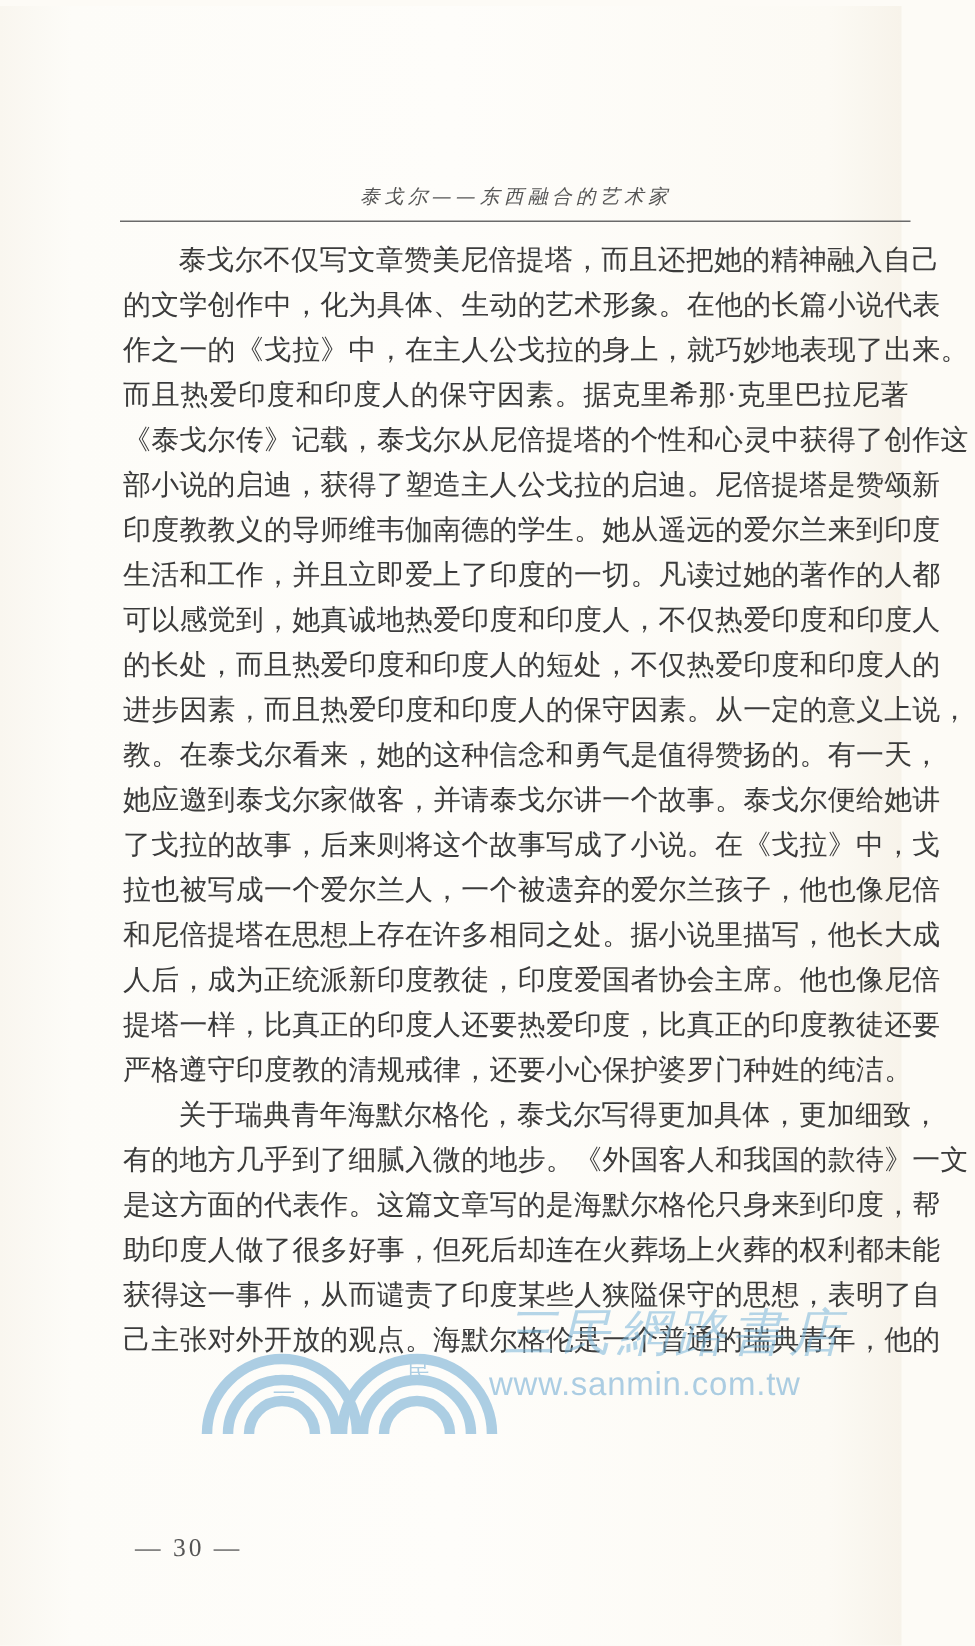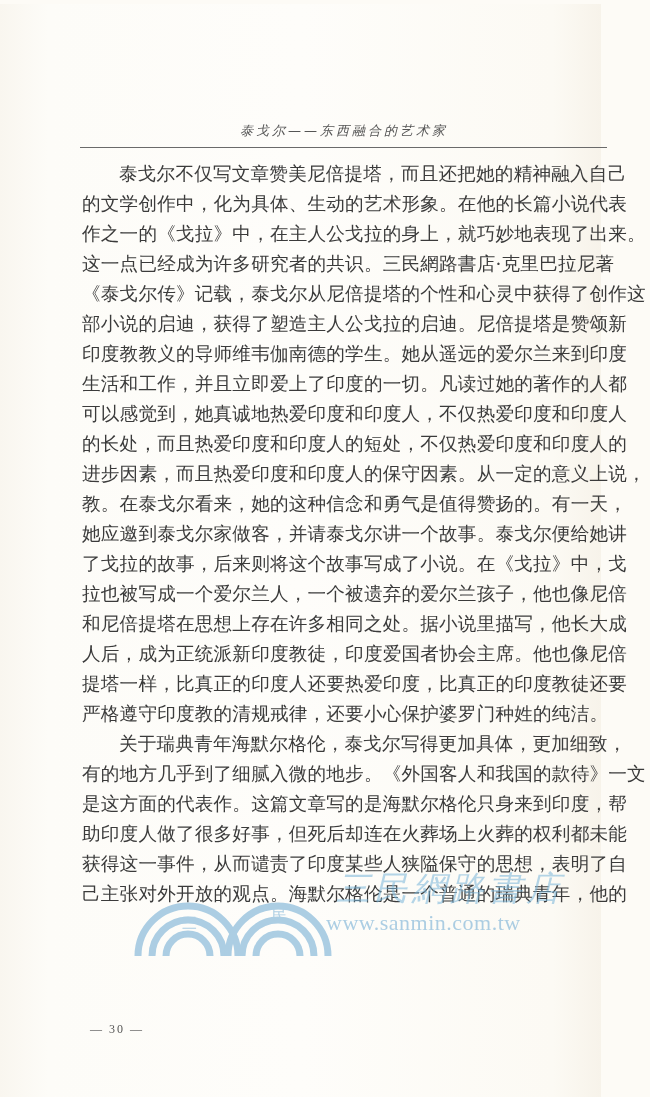--- a/index.html
+++ b/index.html
@@ -23,41 +23,41 @@
     .body-text {
       position: absolute; left: 82px; top: 155px; width: 524px;
     }
     .line {
       height: 30px; line-height: 30px; font-size: 18.6px; white-space: nowrap;
       color: #3b3b3b; text-align: justify; text-align-last: justify; letter-spacing: 0.2px;
     }
     .line.indent { padding-left: 37px; }
     .line.last { text-align-last: left; }
     .page-number {
-      position: absolute; left: 90px; top: 1018px; font-size: 12px; color: #555;
+      position: absolute; left: 90px; top: 1018px; font-size: 17px; color: #555;
       letter-spacing: 2px; font-family: "Liberation Serif", serif;
     }
     .watermark { position: absolute; left: 128px; top: 862px; width: 380px; height: 90px; pointer-events: none; opacity: 0.55; }
     .wm-text { position: absolute; left: 208px; top: 0px; font-size: 34px; color: #7ab6da; letter-spacing: 4px; font-family: "DejaVu Serif", serif; white-space: nowrap; font-style: italic; }
-    .wm-url { position: absolute; left: 198px; top: 44px; font-size: 22px; color: #6aa8d2; font-family: Liberation Serif, serif; white-space: nowrap; letter-spacing: 0.5px; }
+    .wm-url { position: absolute; left: 198px; top: 44px; font-size: 22px; color: #6aa8d2; font-family: Liberation Sans, sans-serif; white-space: nowrap; letter-spacing: 0.5px; }
     .wm-logo { position: absolute; left: 0; top: 0; width: 210px; height: 90px; }
     .wm-char { position: absolute; font-size: 15px; color: #6aa8d2; font-family: "DejaVu Sans", sans-serif; }
   </style>
 </head>
 <body>
 
 <div class="page">
   <div class="running-head">泰戈尔——东西融合的艺术家</div>
   <div class="head-rule"></div>
 
   <div class="body-text" id="body-text">
       <div class="line indent">泰戈尔不仅写文章赞美尼倍提塔，而且还把她的精神融入自己</div>
       <div class="line">的文学创作中，化为具体、生动的艺术形象。在他的长篇小说代表</div>
       <div class="line">作之一的《戈拉》中，在主人公戈拉的身上，就巧妙地表现了出来。</div>
-      <div class="line">这一点已经成为许多研究者的共识。三民網路書店·克里巴拉尼著</div>
+      <div class="line">而且热爱印度和印度人的保守因素。据克里希那·克里巴拉尼著</div>
       <div class="line">《泰戈尔传》记载，泰戈尔从尼倍提塔的个性和心灵中获得了创作这</div>
       <div class="line">部小说的启迪，获得了塑造主人公戈拉的启迪。尼倍提塔是赞颂新</div>
       <div class="line">印度教教义的导师维韦伽南德的学生。她从遥远的爱尔兰来到印度</div>
       <div class="line">生活和工作，并且立即爱上了印度的一切。凡读过她的著作的人都</div>
       <div class="line">可以感觉到，她真诚地热爱印度和印度人，不仅热爱印度和印度人</div>
       <div class="line">的长处，而且热爱印度和印度人的短处，不仅热爱印度和印度人的</div>
       <div class="line">进步因素，而且热爱印度和印度人的保守因素。从一定的意义上说，</div>
       <div class="line">教。在泰戈尔看来，她的这种信念和勇气是值得赞扬的。有一天，</div>
       <div class="line">她应邀到泰戈尔家做客，并请泰戈尔讲一个故事。泰戈尔便给她讲</div>
       <div class="line">了戈拉的故事，后来则将这个故事写成了小说。在《戈拉》中，戈</div>

